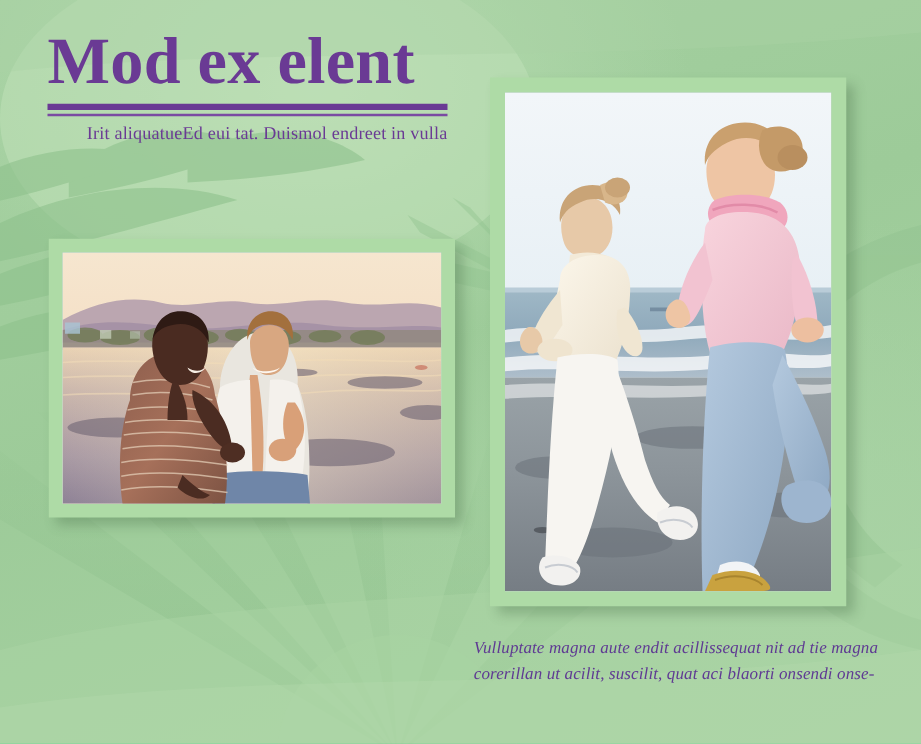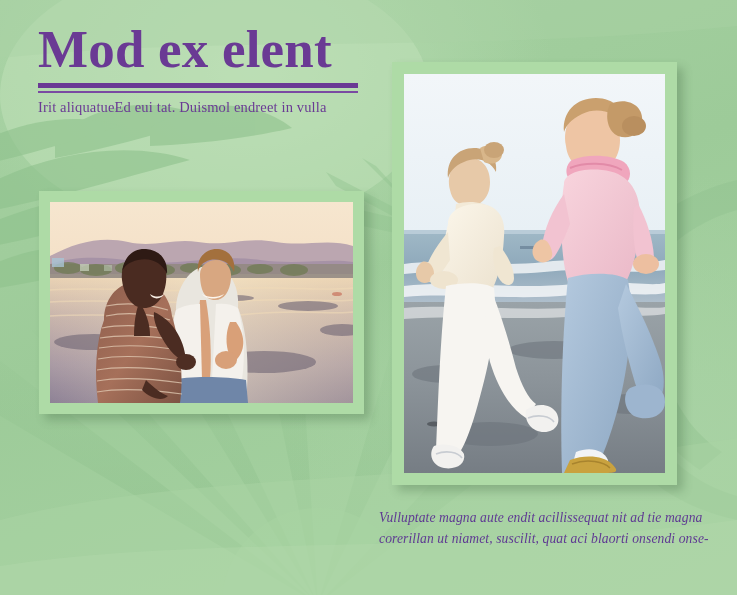--- a/index.html
+++ b/index.html
@@ -78,21 +78,21 @@
     margin-top: 3px;
     height: 2px;
     background: #7a4aa2;
     width: 320px;
   }
   #page-subtitle {
     margin: 6px 0 0 0;
     color: #6a3a94;
     font-size: 14.5px;
     letter-spacing: 0.15px;
-    text-align: left;
+    text-align: right;
     width: 320px;
     white-space: nowrap;
   }
 
   
   #photo-caption {
     position: absolute;
     left: 379px;
     top: 508px;
     width: 322px;
@@ -401,16 +401,16 @@
           <path d="M166 386 C 182 380, 200 382, 208 390 C 216 398, 212 399, 200 399
                    L 160 399 Z" fill="#c9a23f"></path>
           <path d="M168 390 C 184 384, 200 388, 206 394" stroke="#a8842e" stroke-width="1.6" fill="none"></path>
         </g>
       </svg>
     </div>
   </div>
 
   <div id="photo-caption">
     <span class="cap-line">Vulluptate magna aute endit acillissequat nit ad tie magna</span>
-    <span class="cap-line">corerillan ut niamet, suscilit, quat aci blaorti onsendi onse-</span>
+    <span class="cap-line">corerillan ut acilit, suscilit, quat aci blaorti onsendi onse-</span>
   </div>
 
 </div>
 
 </body></html>

